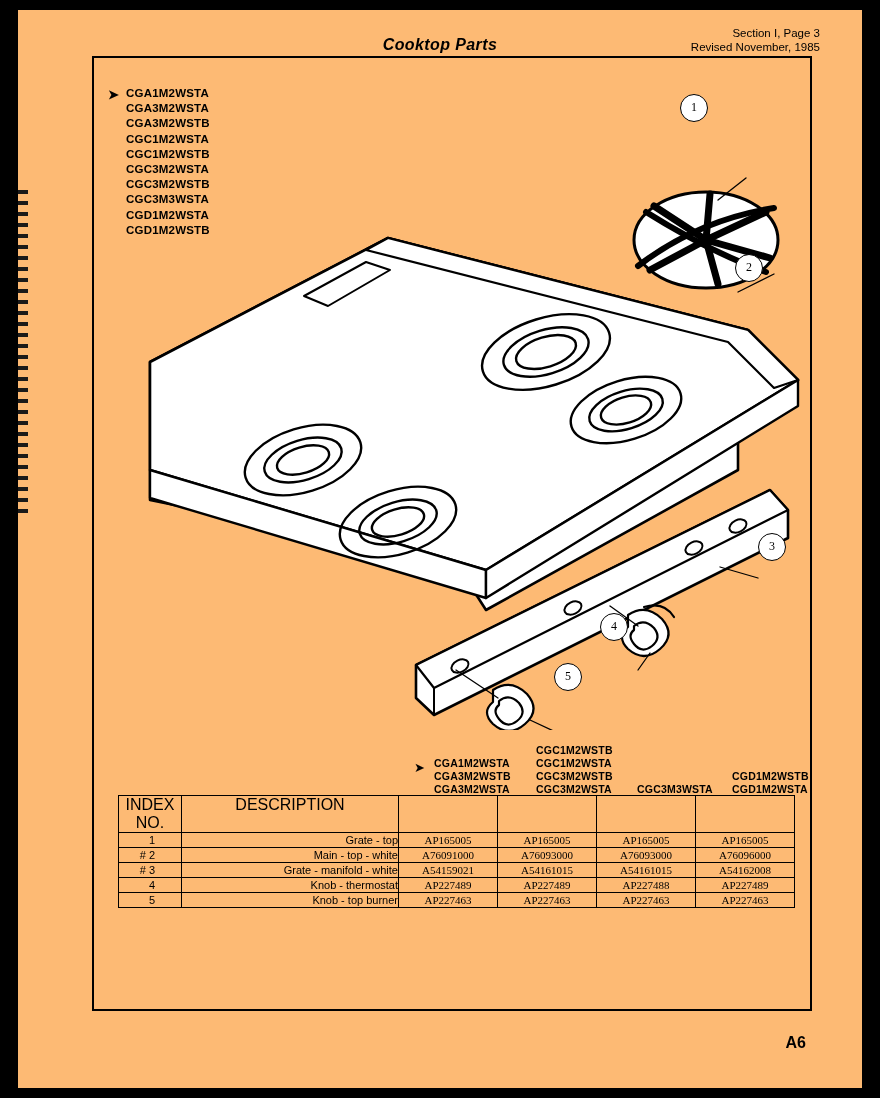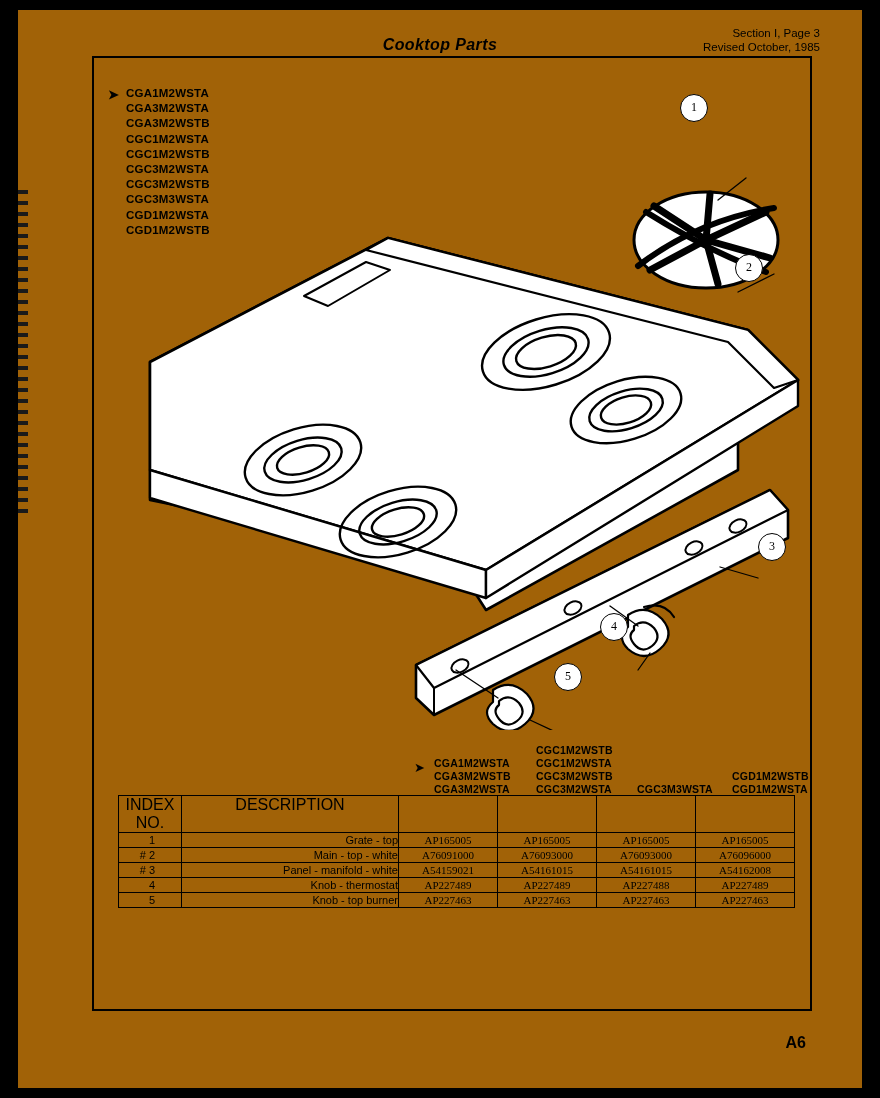--- a/index.html
+++ b/index.html
@@ -13,21 +13,21 @@
     font-family: "Liberation Sans", sans-serif;
     position: relative;
     overflow: hidden;
   }
   .page {
     position: absolute;
     left: 18px;
     top: 10px;
     width: 844px;
     height: 1078px;
-    background: #a16207;
+    background: #fdba74;
   }
   
   .scan-marks {
     position: absolute;
     left: 0;
     top: 180px;
     width: 14px;
     height: 560px;
   }
   .scan-marks i {
@@ -206,21 +206,21 @@
       <i></i>
       <i></i>
       <i></i>
       <i></i>
   </div>
 
   <div class="header-title">Cooktop Parts</div>
 
   <div class="header-right">
     <div>Section I, Page 3</div>
-    <div>Revised October, 1985</div>
+    <div>Revised November, 1985</div>
   </div>
 
   <div class="frame"></div>
 
   <div class="model-list">
     <span class="arrow">➤</span>
     <div>CGA1M2WSTA</div>
     <div>CGA3M2WSTA</div>
     <div>CGA3M2WSTB</div>
     <div>CGC1M2WSTA</div>
@@ -360,21 +360,21 @@
         <tr>
           <td class="idx"># 2</td>
           <td class="desc">Main - top - white</td>
           <td class="pn">A76091000</td>
           <td class="pn">A76093000</td>
           <td class="pn">A76093000</td>
           <td class="pn">A76096000</td>
         </tr>
         <tr>
           <td class="idx"># 3</td>
-          <td class="desc">Panel - manifold - white</td>
+          <td class="desc">Grate - manifold - white</td>
           <td class="pn">A54159021</td>
           <td class="pn">A54161015</td>
           <td class="pn">A54161015</td>
           <td class="pn">A54162008</td>
         </tr>
         <tr>
           <td class="idx">4</td>
           <td class="desc">Knob - thermostat</td>
           <td class="pn">AP227489</td>
           <td class="pn">AP227489</td>

